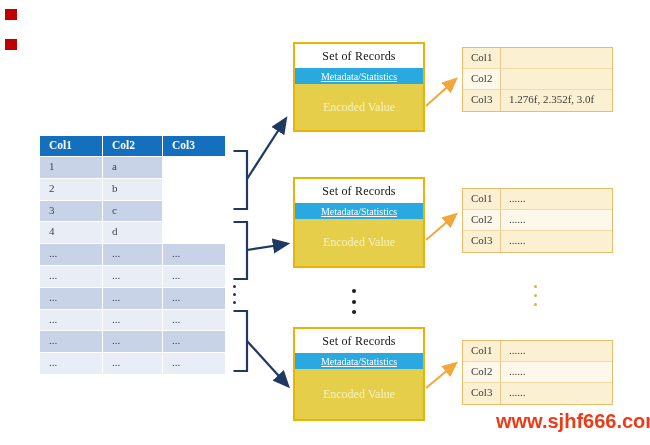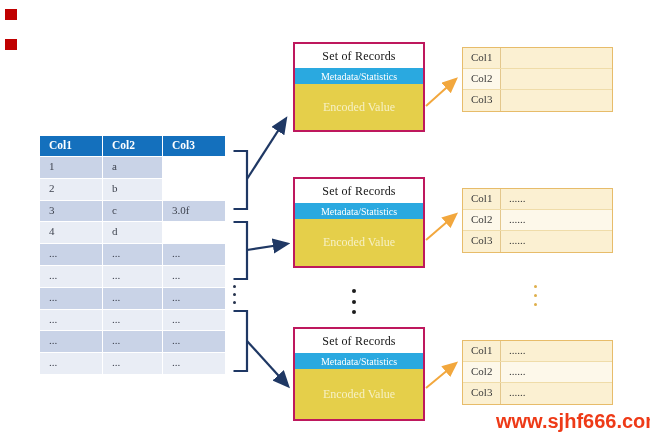--- a/index.html
+++ b/index.html
@@ -17,26 +17,26 @@
   .lrow.lhead{height:21px;}
   .lcell{box-sizing:border-box;padding:3px 0 0 9px;font-size:11px;color:#3f4450;
          border-right:1.5px solid #fff;overflow:hidden;white-space:nowrap;}
   .lcell.c0{width:63px;} .lcell.c1{width:60px;} .lcell.c2{width:62px;border-right:none;}
   .lhead .lcell{background:#1470bd;color:#ffffff;font-weight:bold;font-size:11.5px;}
   .lrow.odd  .lcell{background:#c9d3e7;}
   .lrow.even .lcell{background:#e9edf5;}
 
   
   .recbox{position:absolute;left:293px;width:132px;box-sizing:border-box;
-          border:2px solid #be185d;display:flex;flex-direction:column;background:#fff;}
+          border:2px solid #eab308;display:flex;flex-direction:column;background:#fff;}
   .rb1{top:42px;height:90px;} .rb2{top:177px;height:91px;} .rb3{top:327px;height:94px;}
   .sor-title{height:24px;display:flex;align-items:center;justify-content:center;
              background:#ffffff;color:#141414;font-size:12px;letter-spacing:.2px;}
   .sor-band{height:16px;display:flex;align-items:center;justify-content:center;
-            background:#2aa9e0;color:#ffffff;font-size:10px;}
+            background:#2aa9e0;color:#ffffff;font-size:10px;text-decoration:underline;}
   .sor-value{flex:1;display:flex;align-items:center;justify-content:center;
              background:#e5cf4a;color:#f6f0c4;font-size:12px;}
 
   
   .stable{position:absolute;left:462px;width:151px;box-sizing:border-box;
           border:1.5px solid #e7bc6a;background:#fbf0d2;}
   .st1{top:47px;} .st2{top:188px;} .st3{top:340px;}
   .srow{display:flex;height:21px;box-sizing:border-box;border-bottom:1px solid #efdca9;}
   .stable .srow:last-child{border-bottom:none;}
   .srow.lite .scell{background:#fdf8ea;}
@@ -80,21 +80,20 @@
         <div class="lcell c0">1</div>
         <div class="lcell c1">a</div>
       </div>
       <div class="lrow even">
         <div class="lcell c0">2</div>
         <div class="lcell c1">b</div>
       </div>
       <div class="lrow odd">
         <div class="lcell c0">3</div>
         <div class="lcell c1">c</div>
-        <div class="lcell c2">3.0f</div>
       </div>
       <div class="lrow even">
         <div class="lcell c0">4</div>
         <div class="lcell c1">d</div>
       </div>
       <div class="lrow odd">
         <div class="lcell c0">...</div>
         <div class="lcell c1">...</div>
         <div class="lcell c2">...</div>
       </div>
@@ -166,20 +165,21 @@
 
   <div class="stable st1">
       <div class="srow">
         <div class="scell slabel">Col1</div>
       </div>
       <div class="srow lite">
         <div class="scell slabel">Col2</div>
       </div>
       <div class="srow">
         <div class="scell slabel">Col3</div>
+        <div class="scell sval">1.276f, 2.352f, 3.0f</div>
       </div>
     </div>
   <div class="stable st2">
       <div class="srow">
         <div class="scell slabel">Col1</div>
         <div class="scell sval">......</div>
       </div>
       <div class="srow lite">
         <div class="scell slabel">Col2</div>
         <div class="scell sval">......</div>

